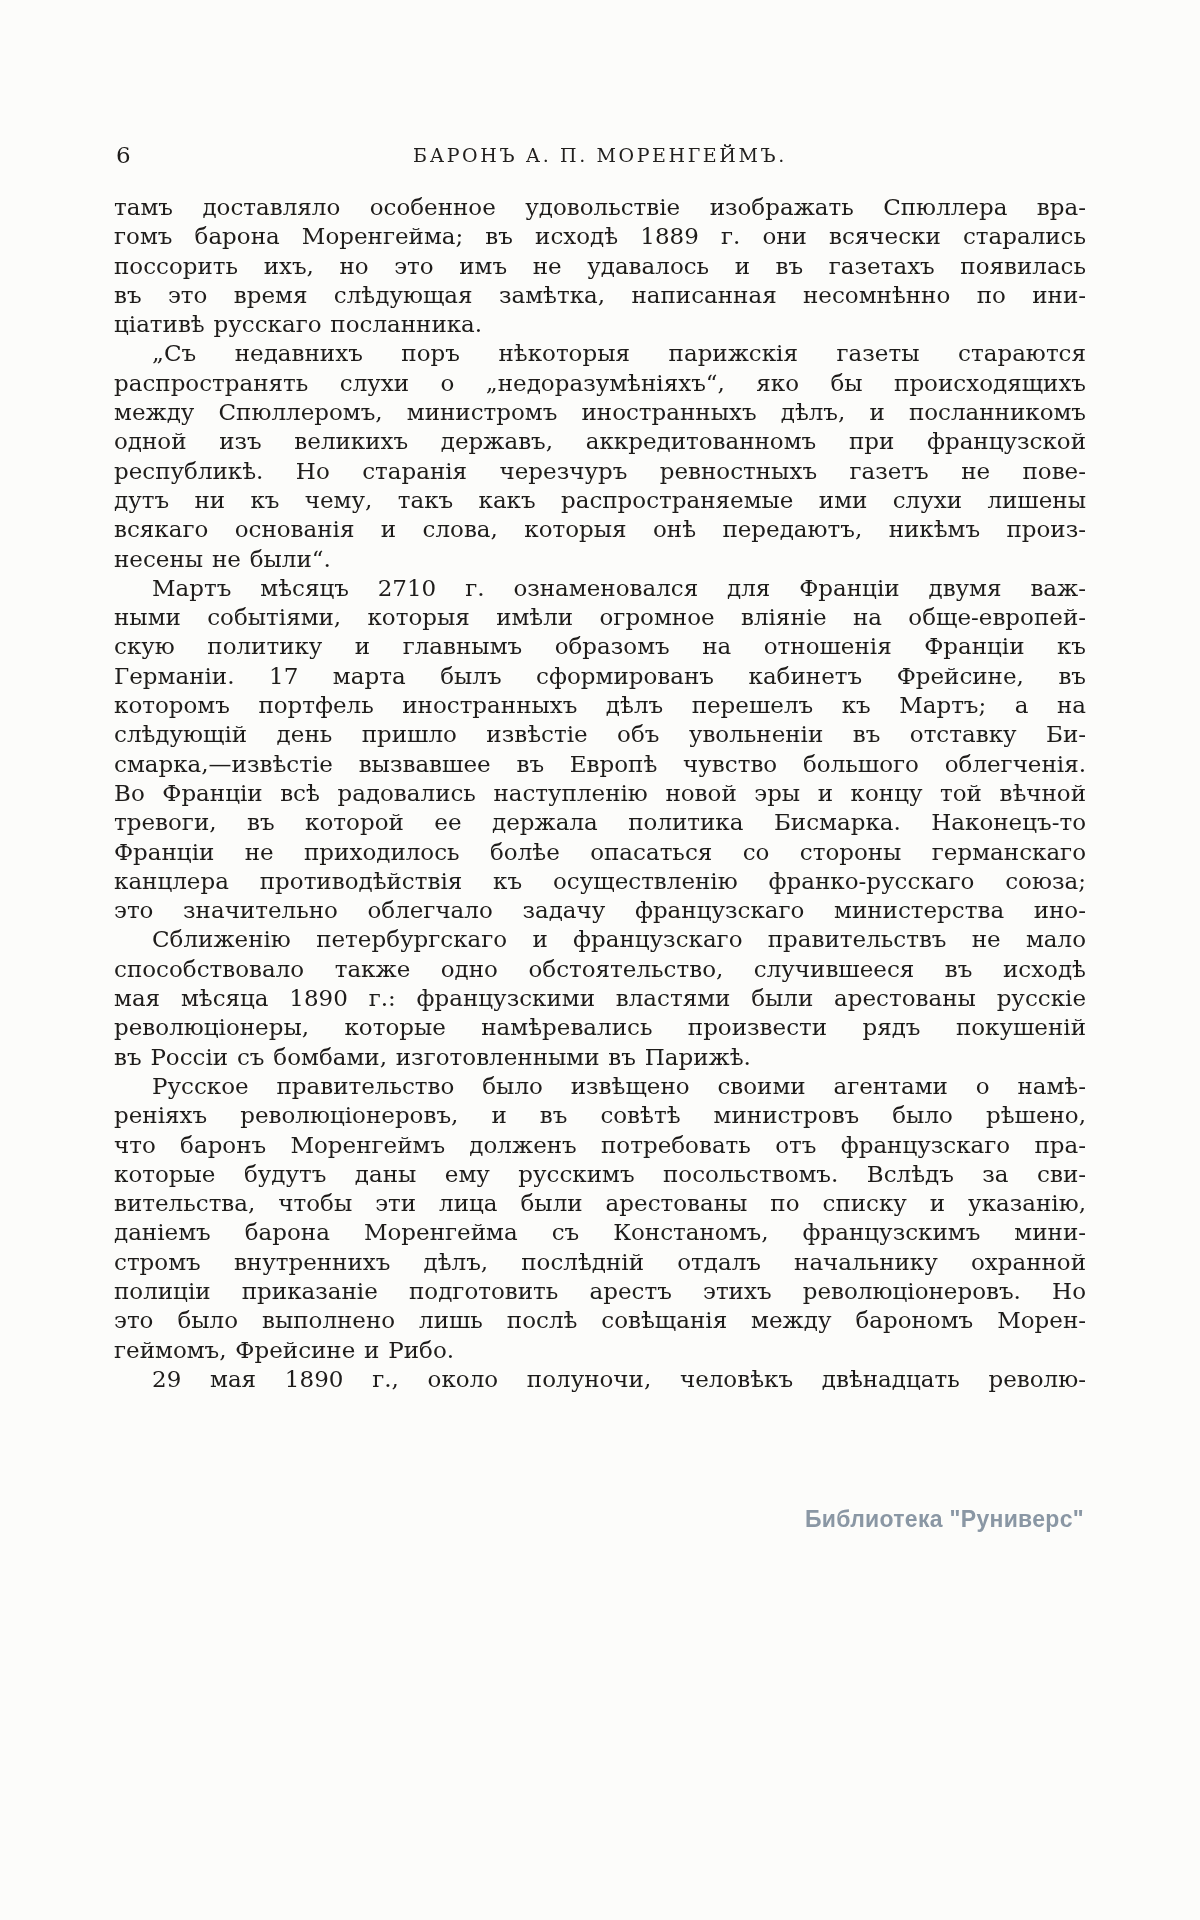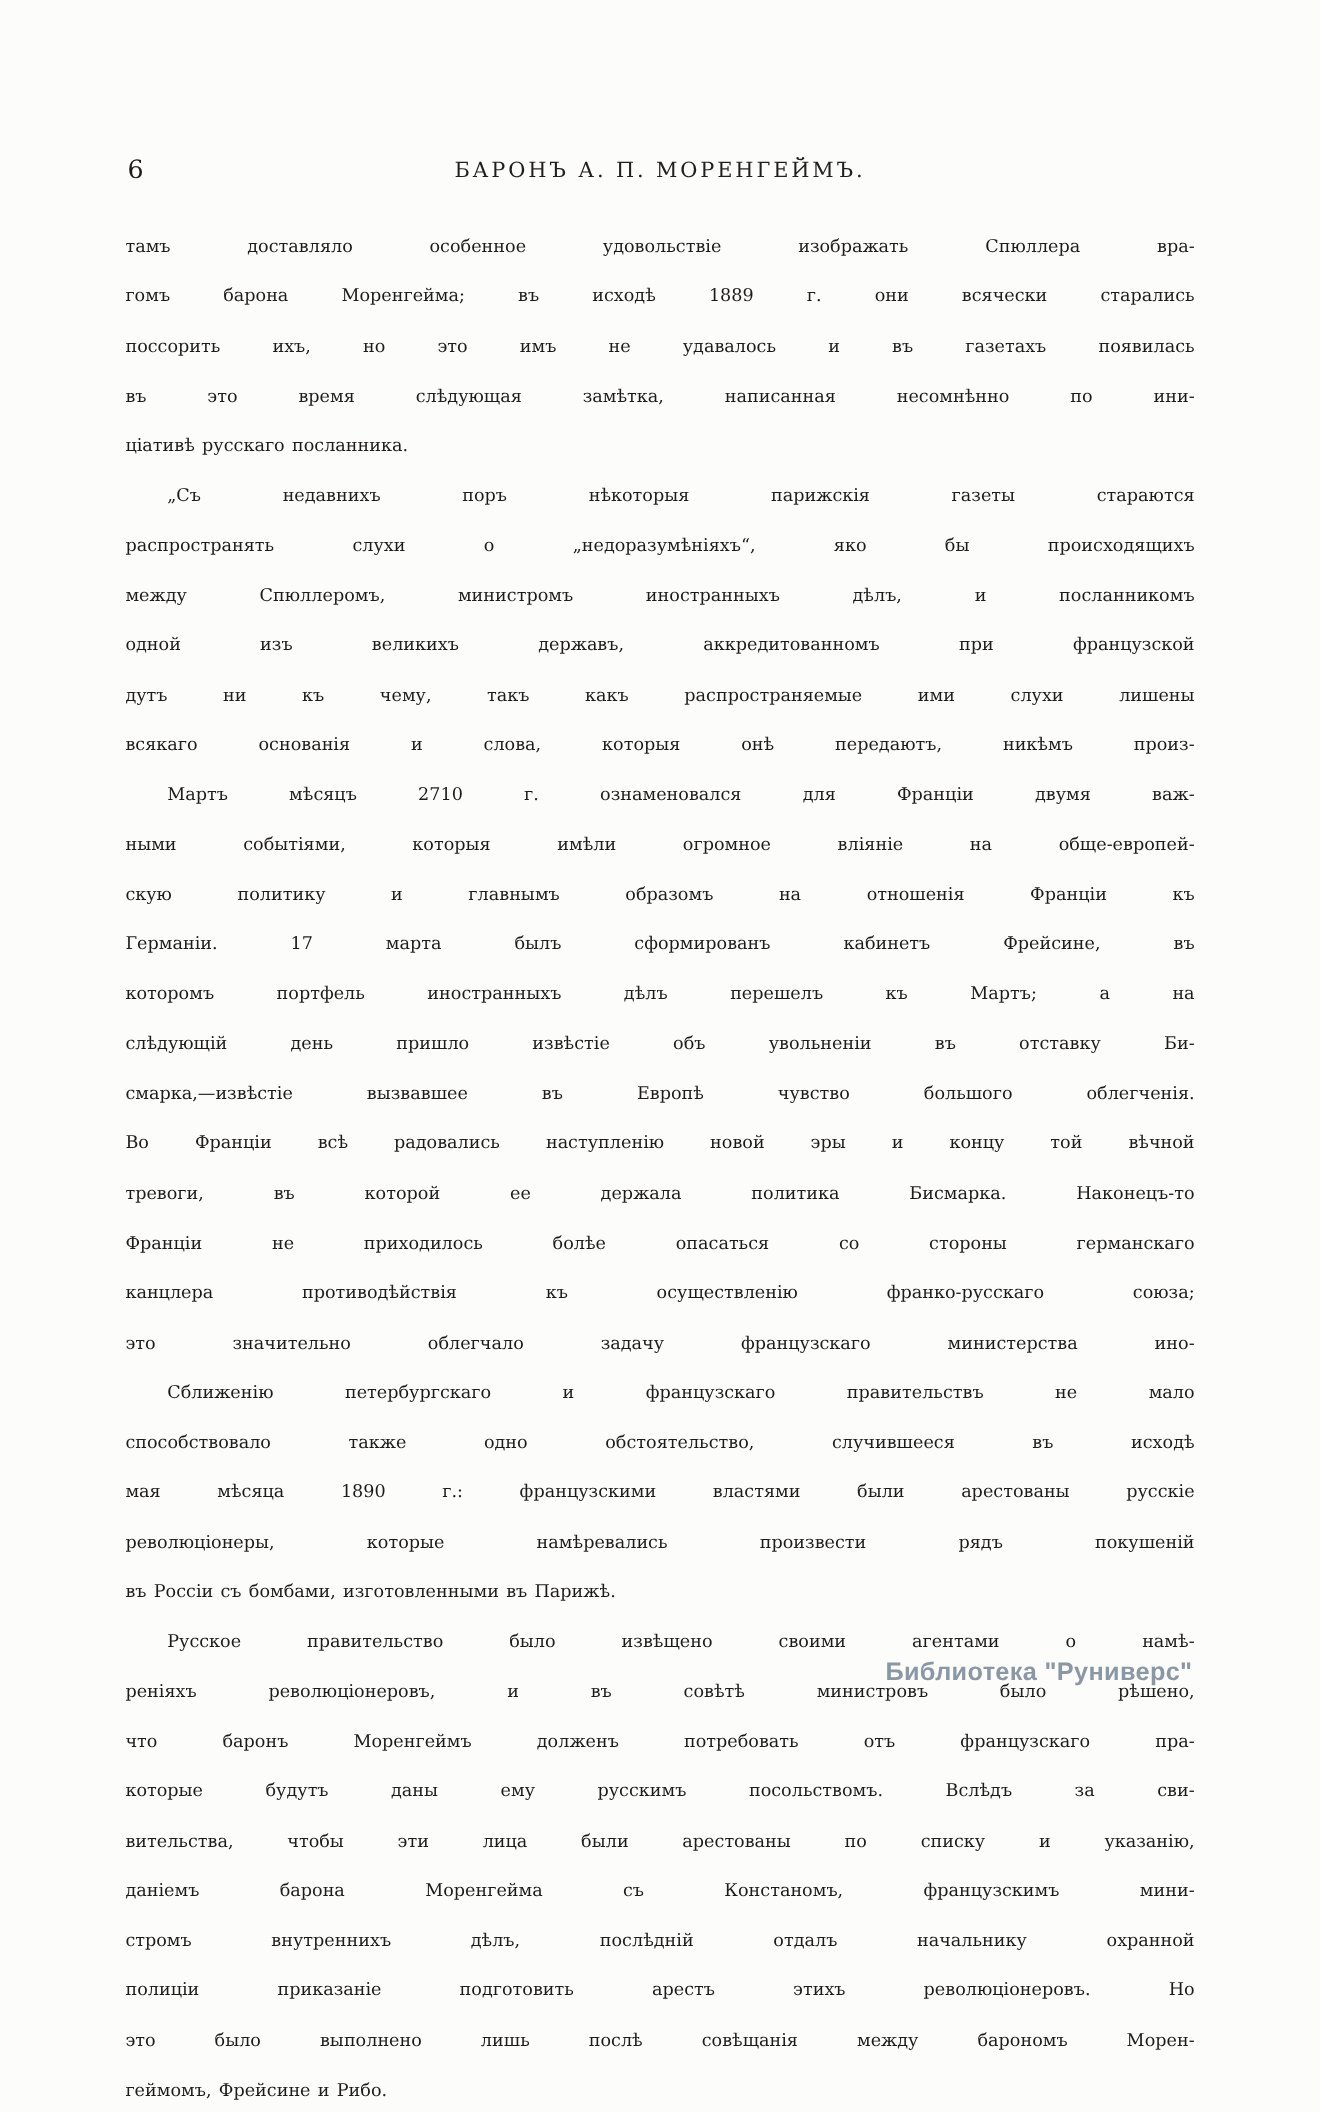--- a/index.html
+++ b/index.html
@@ -42,28 +42,27 @@
   .text-block {
     position: absolute;
     top: 193px;
     left: 114px;
     width: 972px;
   }
   .paragraph {
     margin: 0;
   }
   .line {
-    font-size: 16px;
+    font-size: 23px;
     line-height: 29.3px;
     text-align: justify;
     text-align-last: justify;
     text-justify: inter-word;
     word-spacing: 1.5px;
     white-space: normal;
-    margin-top: 16px;
   }
   .line.indent {
     padding-left: 38px;
   }
   .line.endline {
     text-align-last: left;
   }
   .watermark {
     position: absolute;
     top: 1506px;
@@ -91,22 +90,24 @@
         <div class="line">гомъ барона Моренгейма; въ исходѣ 1889 г. они всячески старались</div>
         <div class="line">поссорить ихъ, но это имъ не удавалось и въ газетахъ появилась</div>
         <div class="line">въ это время слѣдующая замѣтка, написанная несомнѣнно по ини-</div>
         <div class="line endline">ціативѣ русскаго посланника.</div>
       </div>
       <div class="paragraph">
         <div class="line indent">„Съ недавнихъ поръ нѣкоторыя парижскія газеты стараются</div>
         <div class="line">распространять слухи о „недоразумѣніяхъ“, яко бы происходящихъ</div>
         <div class="line">между Спюллеромъ, министромъ иностранныхъ дѣлъ, и посланникомъ</div>
         <div class="line">одной изъ великихъ державъ, аккредитованномъ при французской</div>
+        <div class="line">республикѣ. Но старанія черезчуръ ревностныхъ газетъ не пове-</div>
         <div class="line">дутъ ни къ чему, такъ какъ распространяемые ими слухи лишены</div>
         <div class="line">всякаго основанія и слова, которыя онѣ передаютъ, никѣмъ произ-</div>
+        <div class="line endline">несены не были“.</div>
       </div>
       <div class="paragraph">
         <div class="line indent">Мартъ мѣсяцъ 2710 г. ознаменовался для Франціи двумя важ-</div>
         <div class="line">ными событіями, которыя имѣли огромное вліяніе на обще-европей-</div>
         <div class="line">скую политику и главнымъ образомъ на отношенія Франціи къ</div>
         <div class="line">Германіи. 17 марта былъ сформированъ кабинетъ Фрейсине, въ</div>
         <div class="line">которомъ портфель иностранныхъ дѣлъ перешелъ къ Мартъ; а на</div>
         <div class="line">слѣдующій день пришло извѣстіе объ увольненіи въ отставку Би-</div>
         <div class="line">смарка,—извѣстіе вызвавшее въ Европѣ чувство большого облегченія.</div>
         <div class="line">Во Франціи всѣ радовались наступленію новой эры и концу той вѣчной</div>

